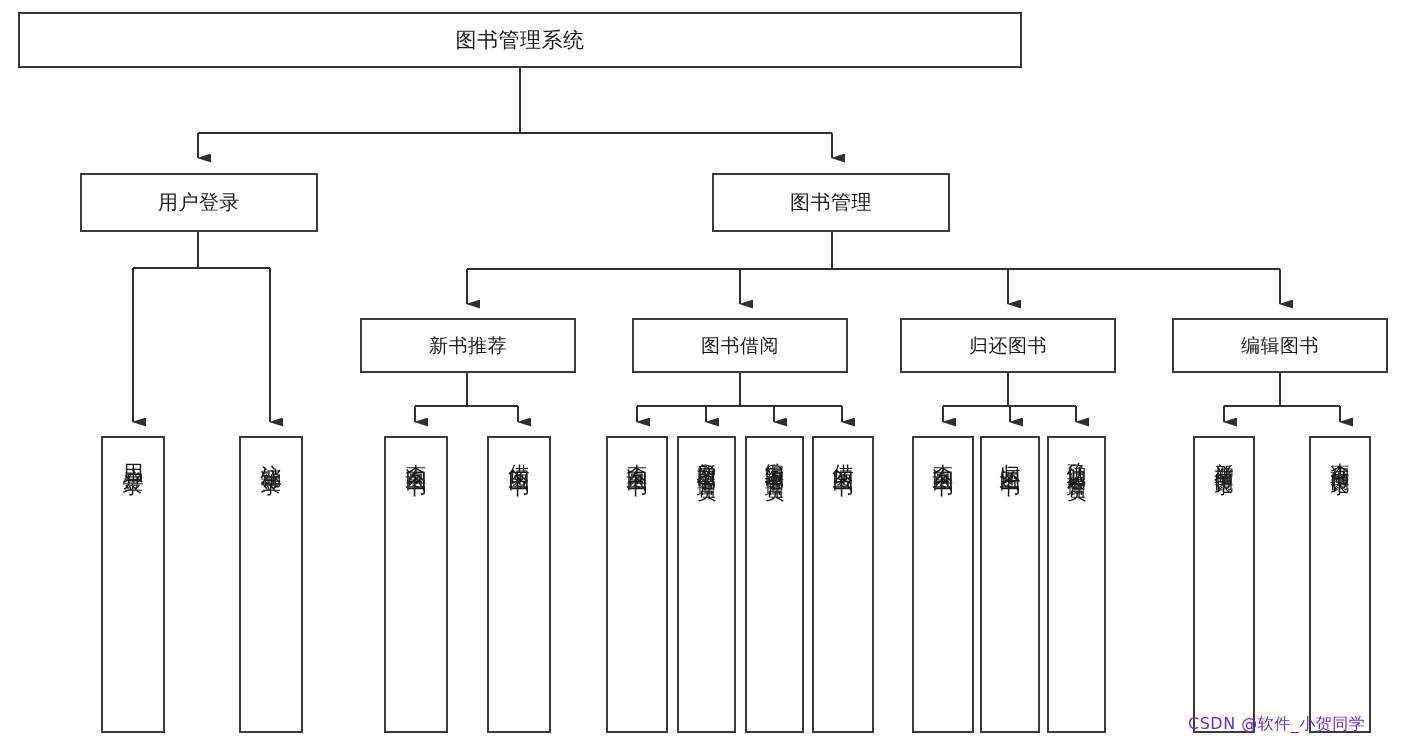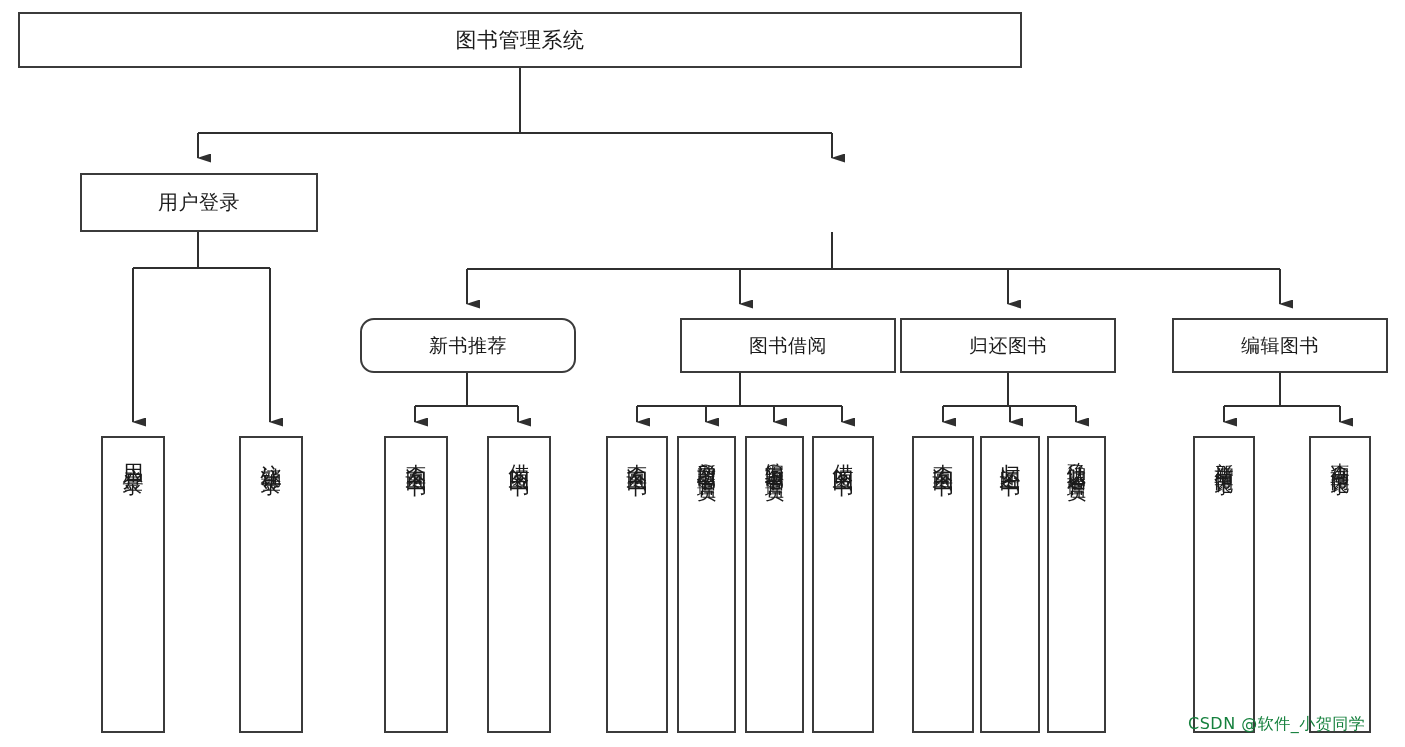--- a/index.html
+++ b/index.html
@@ -55,21 +55,21 @@
   }
   .leaf.narrow .node-label{
     font-size:19px;
     letter-spacing:3px;
   }
   #watermark{
     position:absolute;
     left:1188px;
     top:714px;
     font-size:16px;
-    color:#15803d;
+    color:#6d28d9;
     letter-spacing:0.5px;
     white-space:nowrap;
     pointer-events:none;
   }
 </style>
 </head>
 <body>
 
 <div id="diagram-root">
 
@@ -123,25 +123,28 @@
     </g>
   </svg>
 
   <div class="node-box lvl-root" style="left:18px;top:12px;width:1004px;height:56px;">
     <span class="node-label">图书管理系统</span>
   </div>
 
   <div class="node-box lvl-2" style="left:80px;top:173px;width:238px;height:59px;">
     <span class="node-label">用户登录</span>
   </div>
+  <div class="node-box lvl-2" style="left:712px;top:173px;width:238px;height:59px;">
+    <span class="node-label">图书管理</span>
+  </div>
 
-  <div class="node-box lvl-3" style="left:360px;top:318px;width:216px;height:55px;border-radius:14px;">
+  <div class="node-box lvl-3" style="left:360px;top:318px;width:216px;height:55px;">
     <span class="node-label">新书推荐</span>
   </div>
-  <div class="node-box lvl-3" style="left:632px;top:318px;width:216px;height:55px;margin-left:48px;">
+  <div class="node-box lvl-3" style="left:632px;top:318px;width:216px;height:55px;">
     <span class="node-label">图书借阅</span>
   </div>
   <div class="node-box lvl-3" style="left:900px;top:318px;width:216px;height:55px;">
     <span class="node-label">归还图书</span>
   </div>
   <div class="node-box lvl-3" style="left:1172px;top:318px;width:216px;height:55px;">
     <span class="node-label">编辑图书</span>
   </div>
 
   <div class="node-box leaf" style="left:101px;top:436px;width:64px;height:297px;">

